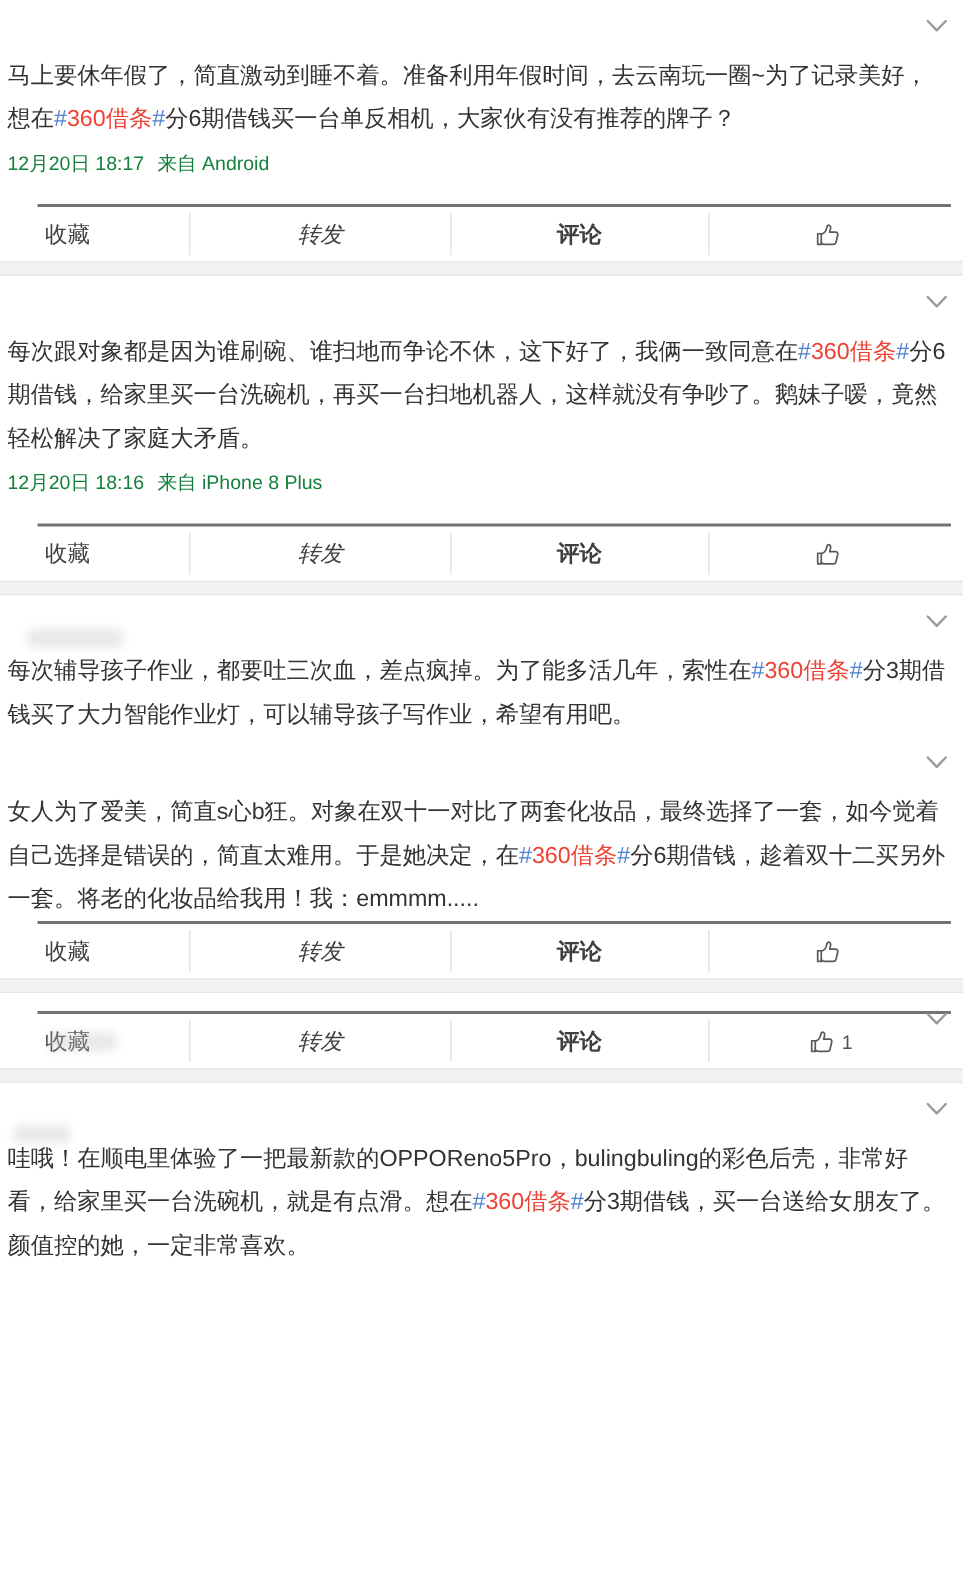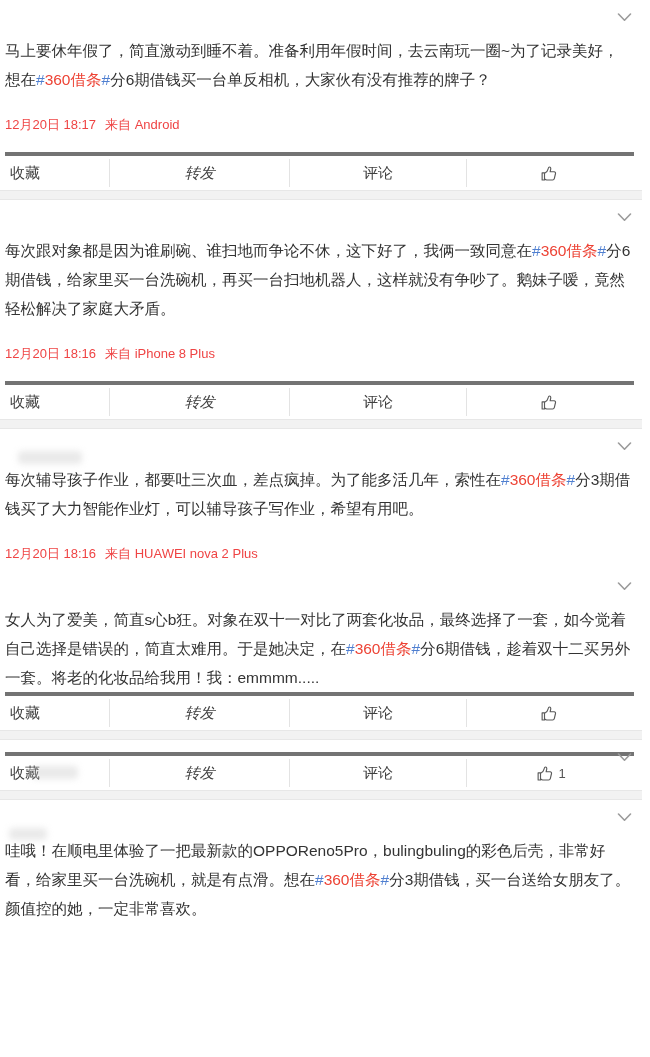--- a/index.html
+++ b/index.html
@@ -19,37 +19,37 @@
   }
   .post-text {
     margin-top:24px;
     font-size:15.5px; line-height:29px; color:#333;
     word-break:break-all;
   }
   .topic-link { cursor:pointer; }
   .hash { color:#4f7fd0; }
   .kw   { color:#ed4335; }
   .post-meta {
-    margin-top:22px; margin-bottom:18px;
-    font-size:13px; color:#ef4444; line-height:18px;
+    margin-top:6px; margin-bottom:18px;
+    font-size:13px; color:#15803d; line-height:18px;
   }
   .post-meta .src { margin-left:9px; }
 
   .action-bar {
     display:flex; align-items:center;
-    height:38px; border-top:4px solid #737373;
-    font-size:15px; color:#404040;
+    height:38px; border-top:2px solid #737373;
+    font-size:15px; color:#404040;margin-left:20px;
   }
   .action-cell {
     display:flex; align-items:center; justify-content:center;
     cursor:pointer; height:100%;
   }
   .cell-fav    { flex:0 0 16.6%; justify-content:flex-start; padding-left:5px; }
   .cell-repost { flex:0 0 28.4%;font-style:italic; }
-  .cell-comment{ flex:0 0 28.0%; }
+  .cell-comment{ flex:0 0 28.0%;font-weight:bold; }
   .cell-like   { flex:1; }
   .vsep { width:1px; background:#e3e3e3; align-self:center; height:28px; }
   .like-count { font-size:13px; color:#555; margin-left:4px; }
 
   .card-divider {
     height:10px; background:#f2f2f2;
     border-top:1px solid #e7e7e7; border-bottom:1px solid #e7e7e7;
   }
 
   .smudge {
@@ -136,21 +136,20 @@
   <div class="card-divider"></div>
 
   <div class="post">
     <div class="smudge s3"></div>
     <div class="collapse-btn">
       <svg width="15" height="9" viewBox="0 0 15 9">
           <polyline points="1.5,1 7.5,7.2 13.5,1" fill="none" stroke="#9b9b9b" stroke-width="1.6" stroke-linecap="round" stroke-linejoin="round"></polyline>
         </svg>
     </div>
     <div class="post-text"><span>每次辅导孩子作业，都要吐三次血，差点疯掉。为了能多活几年，索性在</span><span class="topic-link"><span class="hash">#</span><span class="kw">360借条</span><span class="hash">#</span></span><span>分3期借钱买了大力智能作业灯，可以辅导孩子写作业，希望有用吧。</span></div>
-    <div class="post-meta" style="margin-bottom:6px;"><span>12月20日 18:16</span><span class="src">来自 HUAWEI nova 2 Plus</span></div>
   </div>
 
   <div class="post">
     <div class="collapse-btn">
       <svg width="15" height="9" viewBox="0 0 15 9">
           <polyline points="1.5,1 7.5,7.2 13.5,1" fill="none" stroke="#9b9b9b" stroke-width="1.6" stroke-linecap="round" stroke-linejoin="round"></polyline>
         </svg>
     </div>
     <div class="post-text"><span>女人为了爱美，简直s心b狂。对象在双十一对比了两套化妆品，最终选择了一套，如今觉着自己选择是错误的，简直太难用。于是她决定，在</span><span class="topic-link"><span class="hash">#</span><span class="kw">360借条</span><span class="hash">#</span></span><span>分6期借钱，趁着双十二买另外一套。将老的化妆品给我用！我：emmmm.....</span></div>
     <div class="action-bar">

